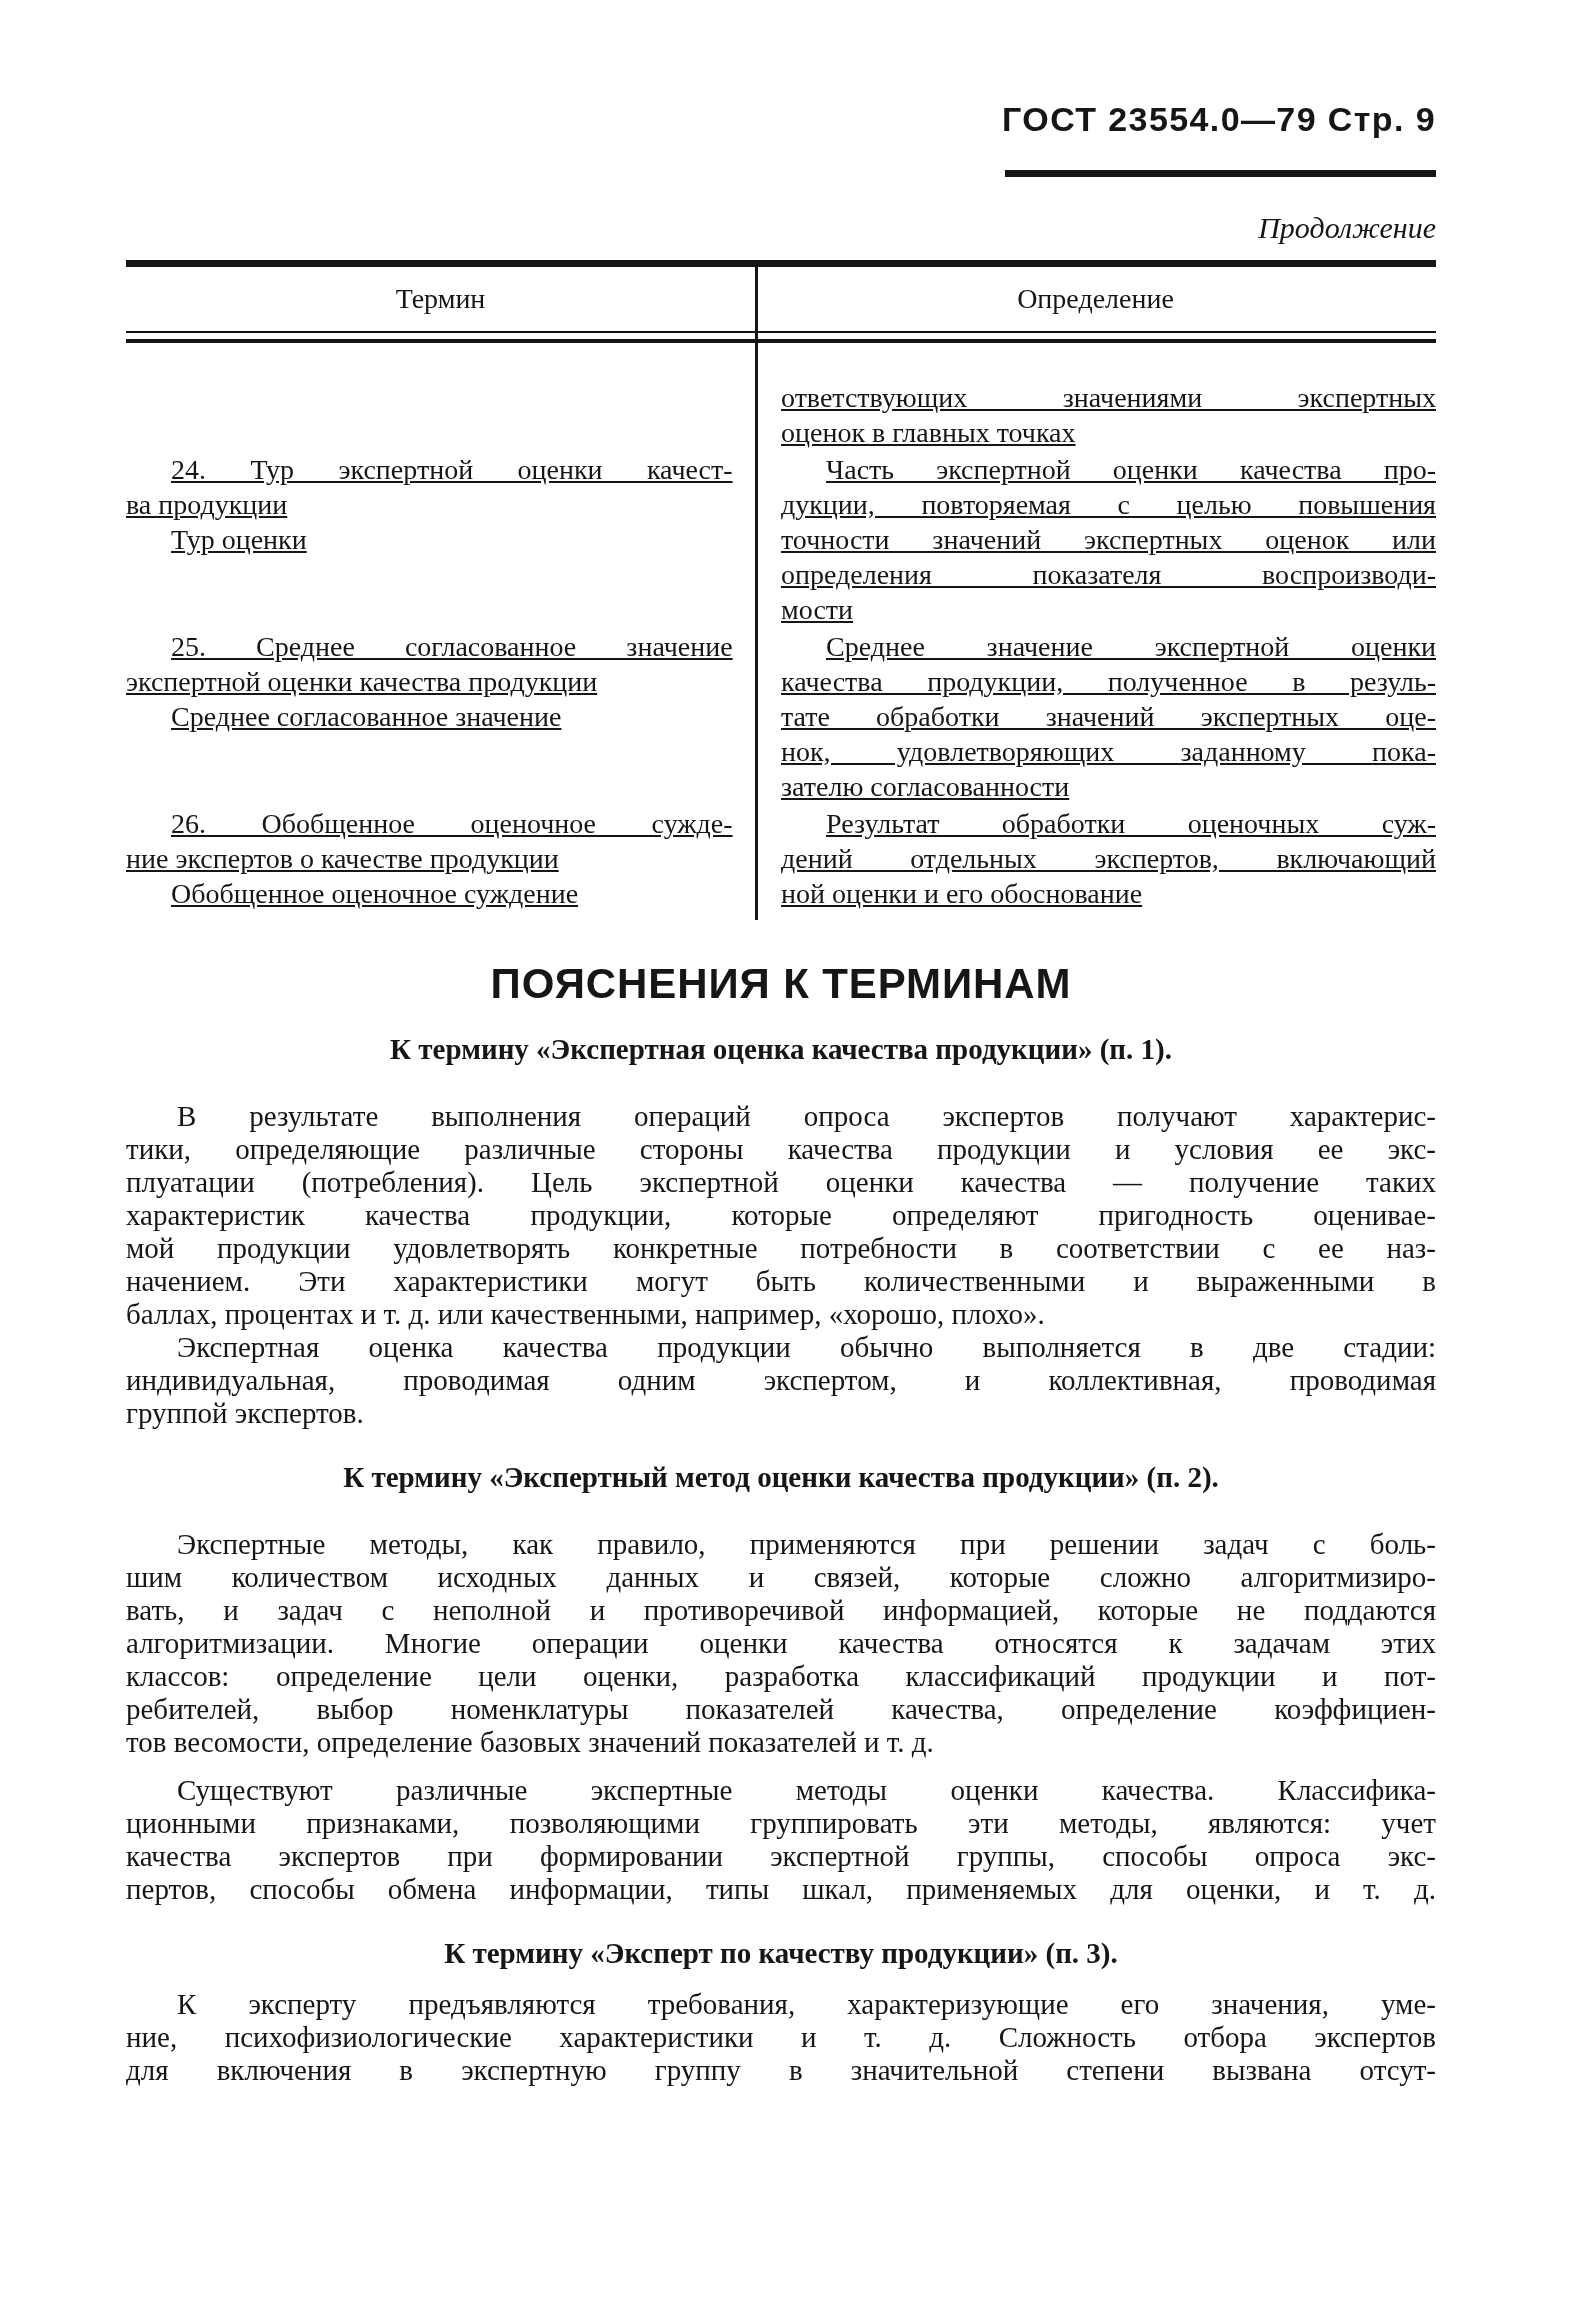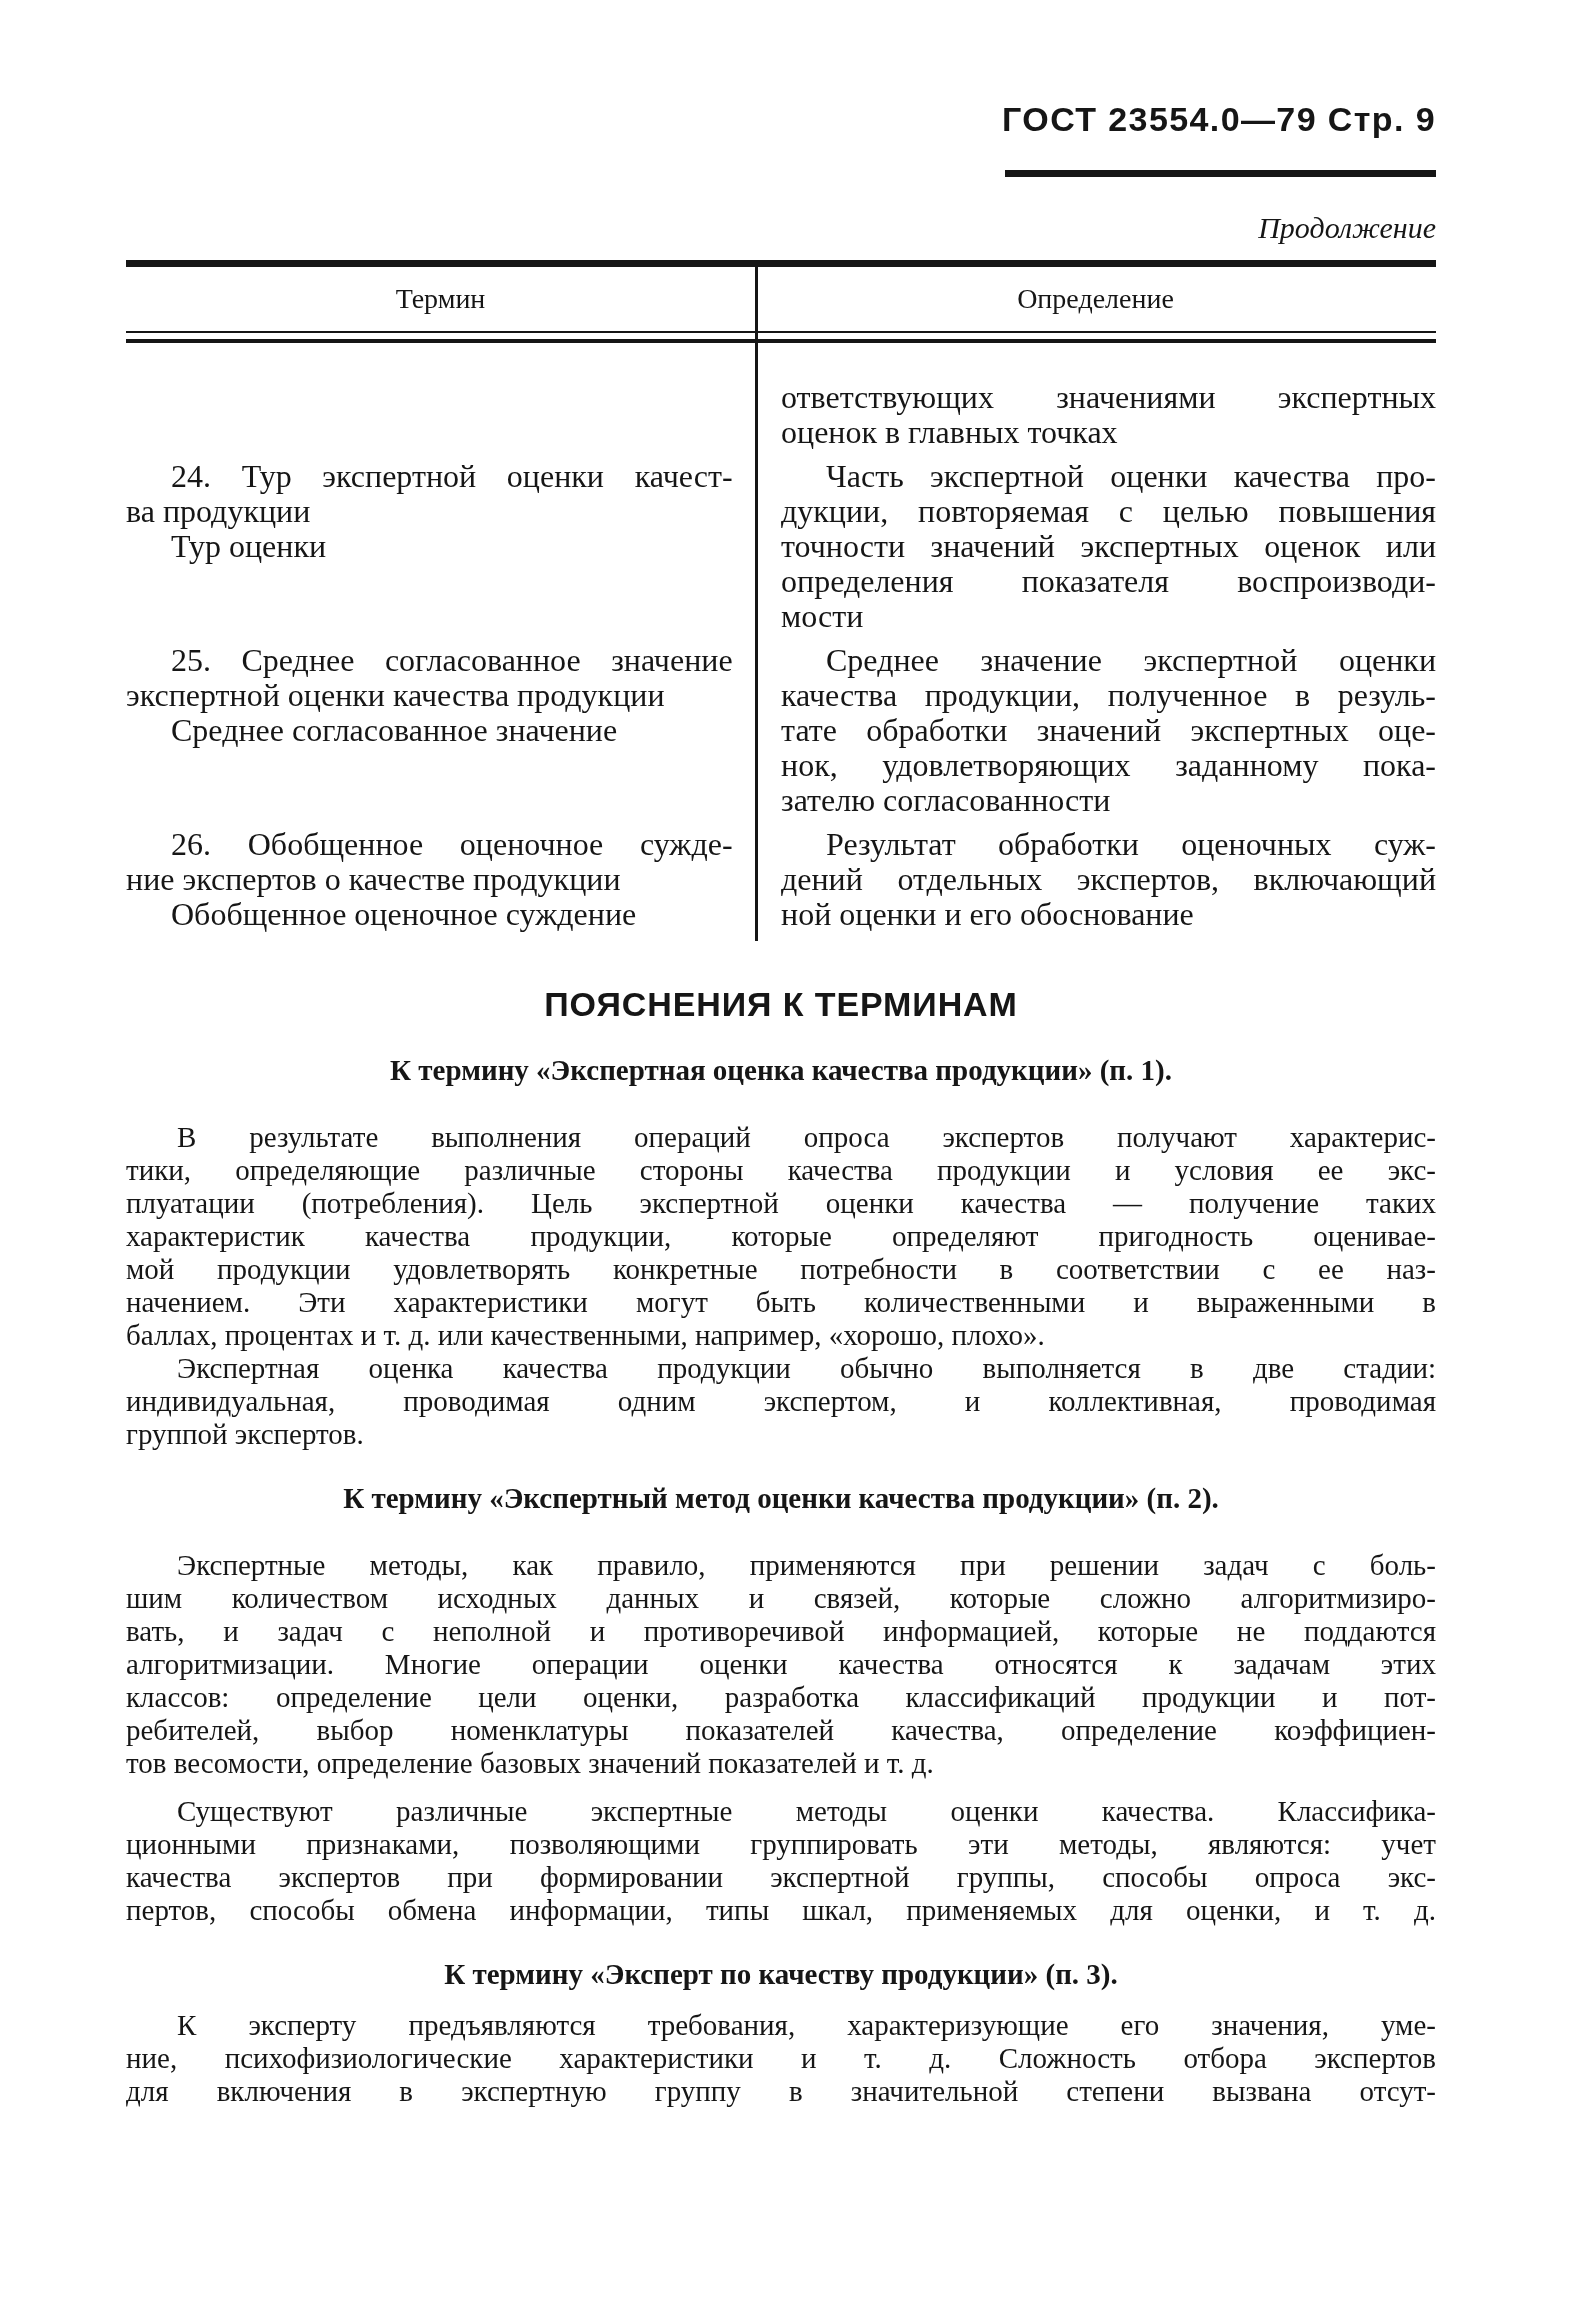--- a/index.html
+++ b/index.html
@@ -52,41 +52,41 @@
     font-size: 28px;
   }
   .thead .th { text-align: center; }
   .dblrule {
     height: 5.6px;
     border-top: 2.8px solid #161616;
     border-bottom: 4.7px solid #161616;
   }
   .tbody {
     display: grid; grid-template-columns: 629px 1fr;
-    row-gap: 9px;
+    row-gap: 2px;
     padding: 37px 0 9.3px 0;
-    font-size: 32px; line-height: 35px;
+    font-size: 28px; line-height: 35px; text-decoration: underline;
   }
   .cell-term { padding-right: 22.4px; }
   .cell-def  { padding-left: 26px; }
 
   
   .lines .line { text-align: justify; text-align-last: justify; }
   .lines .line:last-child { text-align-last: left; }
   .lines.justify-last .line:last-child { text-align-last: justify; }
   .lines .line:first-child { text-indent: 45px; }
   .lines.no-indent .line:first-child { text-indent: 0; }
 
   
   .expl-title {
     margin-top: 45px;
     text-align: center;
     font-family: "Liberation Sans", "DejaVu Sans", sans-serif;
     font-weight: 700;
-    font-size: 34px; line-height: 37px;
+    font-size: 42px; line-height: 37px;
     letter-spacing: 0.9px;
   }
   .sec-heading {
     margin-top: 30px; margin-bottom: 34px;
     text-align: center;
     font-weight: 700;
     font-size: 29px; line-height: 34px;
   }
   .sec-heading.tight-after { margin-bottom: 18.6px; }
   .content .para { font-size: 29px; line-height: 33px; }

